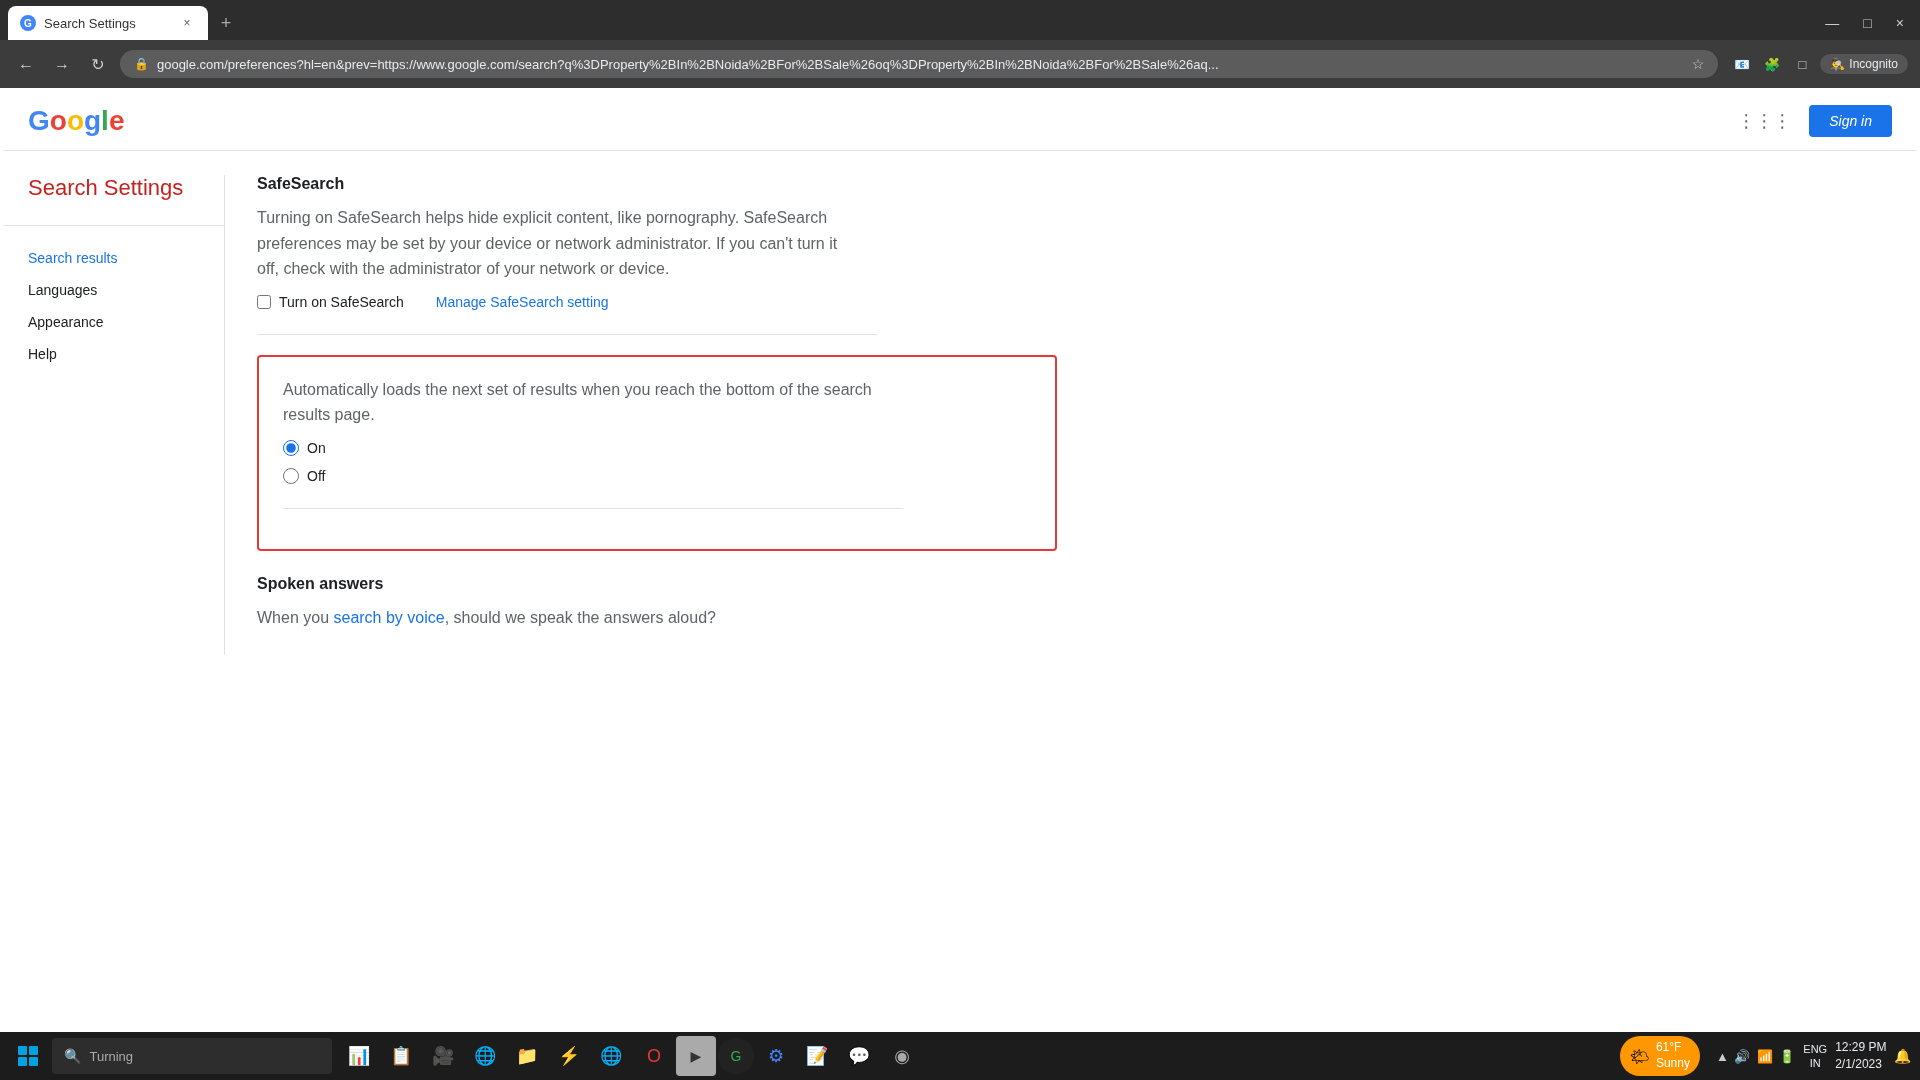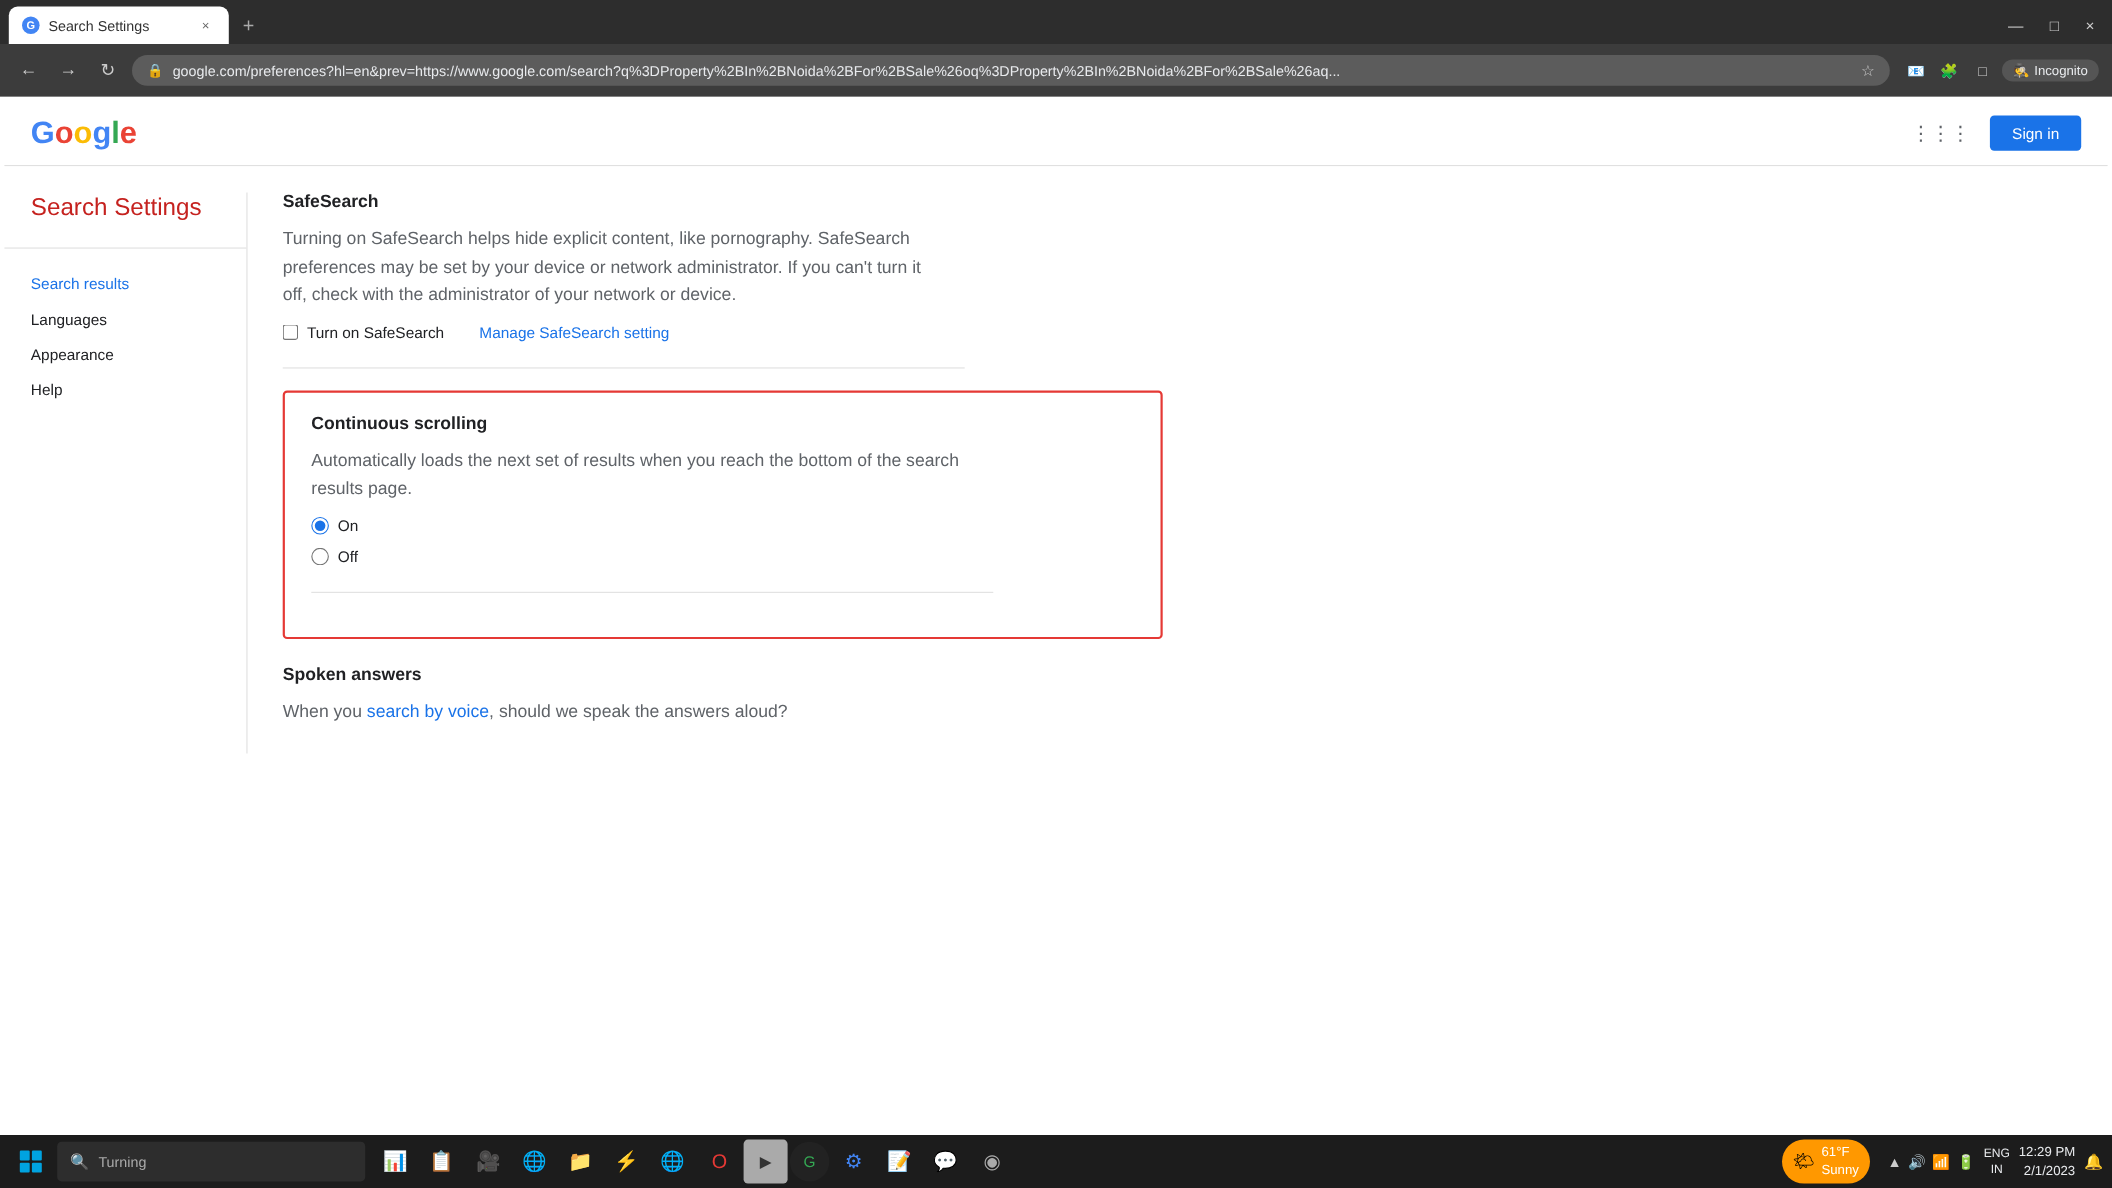--- a/index.html
+++ b/index.html
@@ -111,20 +111,21 @@
     .apps-icon { font-size: 18px; color: #5f6368; cursor: pointer; padding: 6px; }
     .signin-btn {
       background: #1a73e8;
       color: #fff;
       border: none;
       border-radius: 4px;
       padding: 8px 20px;
       font-size: 14px;
       font-weight: 500;
       cursor: pointer;
+      font-style: italic;
     }
 
     
     .main-layout {
       display: flex;
       padding: 24px 0 0 0;
     }
 
     
     .sidebar {
@@ -252,21 +253,21 @@
     .taskbar-app {
       width: 40px; height: 40px;
       display: flex; align-items: center; justify-content: center;
       border-radius: 4px; cursor: pointer;
       font-size: 18px;
     }
     .taskbar-right {
       margin-left: auto;
       display: flex; align-items: center; gap: 8px;
     }
-    .taskbar-clock { text-align: right; color: #e8eaed; font-size: 12px; line-height: 1.4; }
+    .taskbar-clock { color: #e8eaed; font-size: 12px; line-height: 1.4; }
     .weather-widget {
       display: flex; align-items: center; gap: 6px;
       background: #ff9800; border-radius: 20px; padding: 4px 10px;
       margin-right: 8px;
     }
     .weather-icon { font-size: 16px; }
     .weather-text { font-size: 12px; color: #fff; line-height: 1.3; }
     .notif-area { display: flex; align-items: center; gap: 6px; color: #ccc; font-size: 13px; }
     .lang-badge { color: #e8eaed; font-size: 11px; text-align: center; line-height: 1.3; }
   </style>
@@ -353,21 +354,20 @@
           <label for="safesearch-cb">Turn on SafeSearch</label>
           <a href="#" class="manage-link">Manage SafeSearch setting</a>
         </div>
       </div>
 
       <hr class="section-divider">
 
       <div class="highlight-box">
 
         <div class="section">
-          <div class="section-title">Continuous scrolling</div>
           <p class="section-desc">Automatically loads the next set of results when you reach the bottom of the search results page.</p>
           <div class="radio-group">
             <div class="radio-item">
               <input type="radio" name="continuous_scroll" id="scroll-on" checked="" style="">
               <label for="scroll-on">On</label>
             </div>
             <div class="radio-item">
               <input type="radio" name="continuous_scroll" id="scroll-off" style="">
               <label for="scroll-off">Off</label>
             </div>

